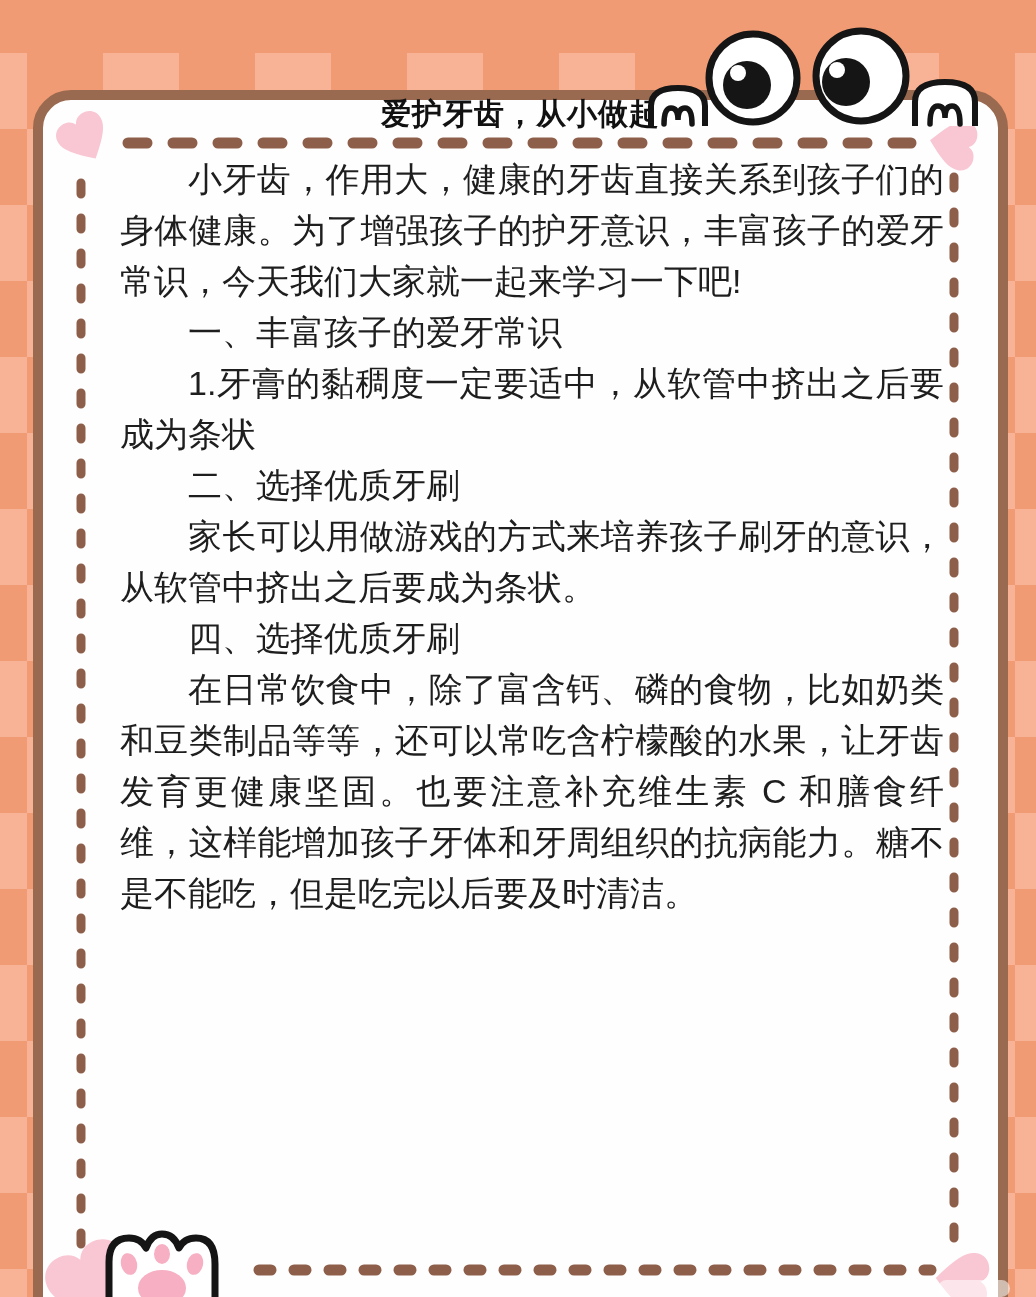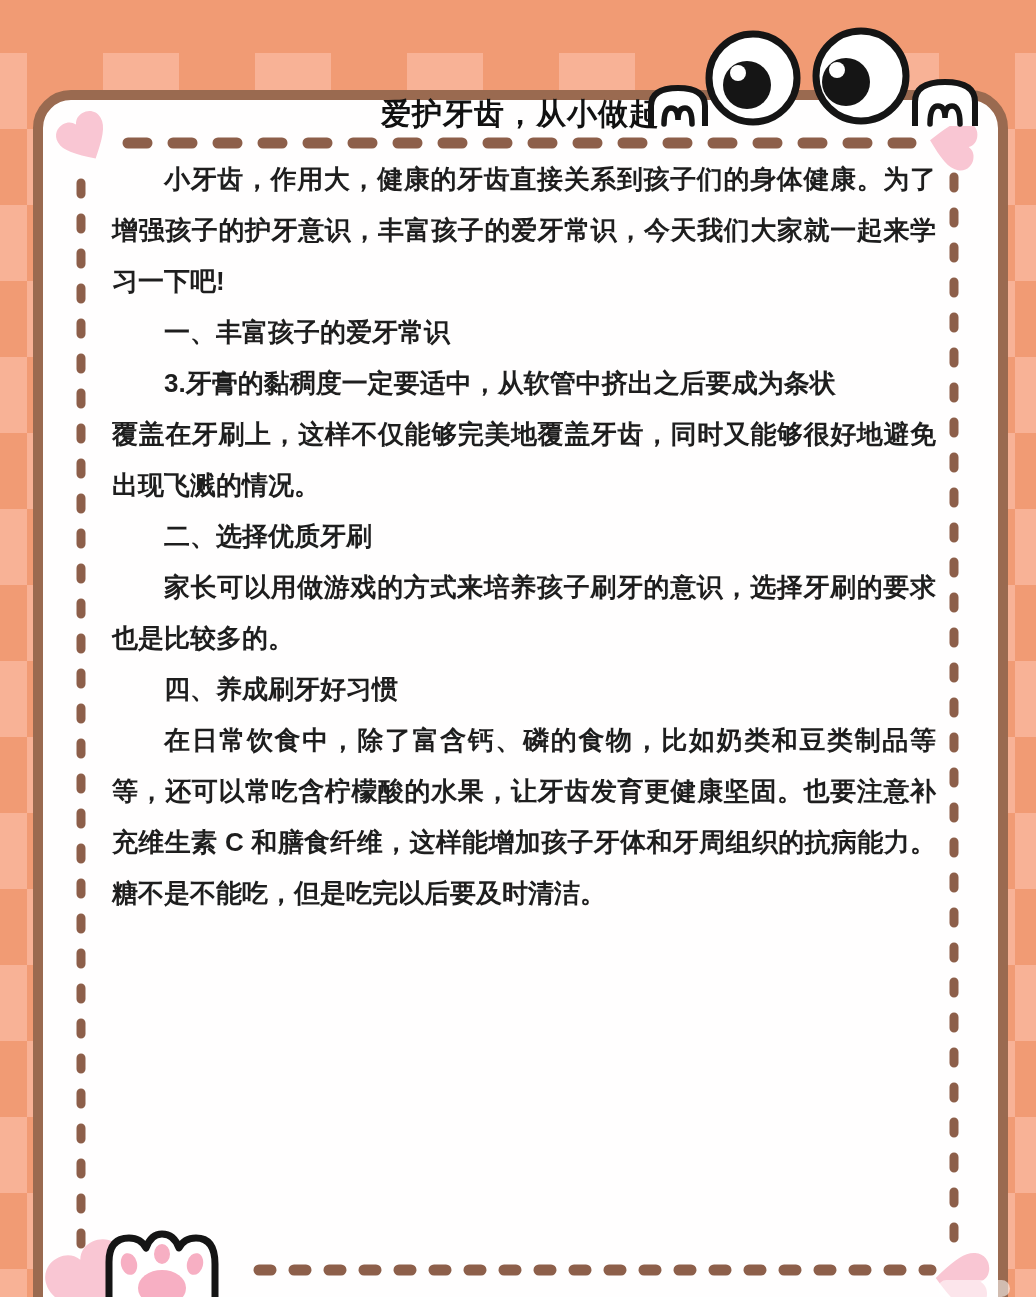--- a/index.html
+++ b/index.html
@@ -29,26 +29,25 @@
   }
   .title{
     position:absolute;left:33px;top:94px;width:975px;margin:0;
     text-align:center;
     font-size:30px;font-weight:700;letter-spacing:1px;
     color:var(--title-text,#111111);
     z-index:4;
   }
   .dash-frame{position:absolute;left:0;top:0;z-index:2;}
   .article{
-    position:absolute;left:112px;top:154px;width:824px;
-    font-size:26px;line-height:51px;
+    position:absolute;left:120px;top:154px;width:824px;
+    font-size:34px;line-height:51px;
     color:var(--text,#1E1E1E);
     text-align:justify;
     z-index:4;
-    font-weight:bold;
   }
   .article p{margin:0;}
   .article p.indent{text-indent:2em;}
   .heart{position:absolute;z-index:3;}
   .heart svg{display:block;width:100%;height:100%;}
   .heart-top-left{left:57px;top:112px;width:56px;height:56px;transform:rotate(-30deg);}
   .heart-top-right{left:923px;top:116px;width:56px;height:56px;transform:rotate(100deg);}
   .heart-bottom-left{left:46px;top:1240px;width:94px;height:94px;transform:rotate(-25deg);}
   .heart-bottom-right{left:928px;top:1248px;width:64px;height:64px;transform:rotate(95deg);}
   .eyes{position:absolute;left:630px;top:22px;width:360px;height:106px;z-index:6;}
@@ -93,25 +92,24 @@
     <svg viewBox="0 0 100 100">
         <path fill="var(--heart-pink,#F9C6D3)" d="M50,88 C22,64 6,47 6,30 C6,14 18,6 30,6 C39,6 46,10 50,18 C54,10 61,6 70,6 C82,6 94,14 94,30 C94,47 78,64 50,88 Z"></path>
       </svg>
   </span>
 
   <h1 class="title">爱护牙齿，从小做起</h1>
 
   <div class="article">
       <p class="indent">小牙齿，作用大，健康的牙齿直接关系到孩子们的身体健康。为了增强孩子的护牙意识，丰富孩子的爱牙常识，今天我们大家就一起来学习一下吧!</p>
       <p class="indent">一、丰富孩子的爱牙常识</p>
-      <p class="indent">3.牙膏的黏稠度一定要适中，从软管中挤出之后要成为条状</p>
-      <p class="">覆盖在牙刷上，这样不仅能够完美地覆盖牙齿，同时又能够很好地避免出现飞溅的情况。</p>
+      <p class="indent">1.牙膏的黏稠度一定要适中，从软管中挤出之后要成为条状</p>
       <p class="indent">二、选择优质牙刷</p>
-      <p class="indent">家长可以用做游戏的方式来培养孩子刷牙的意识，选择牙刷的要求也是比较多的。</p>
-      <p class="indent">四、养成刷牙好习惯</p>
+      <p class="indent">家长可以用做游戏的方式来培养孩子刷牙的意识，从软管中挤出之后要成为条状。</p>
+      <p class="indent">四、选择优质牙刷</p>
       <p class="indent">在日常饮食中，除了富含钙、磷的食物，比如奶类和豆类制品等等，还可以常吃含柠檬酸的水果，让牙齿发育更健康坚固。也要注意补充维生素 C 和膳食纤维，这样能增加孩子牙体和牙周组织的抗病能力。糖不是不能吃，但是吃完以后要及时清洁。</p>
     </div>
 
   <svg class="eyes" viewBox="0 0 360 106">
 
     <g>
       <path d="M21,104 L21,84 Q21,66 48,66 Q75,66 75,84 L75,104" fill="#FFFFFF" stroke="var(--ink,#151515)" stroke-width="6" stroke-linejoin="round"></path>
       <path d="M34,102 Q34,86 41,86 Q48,86 48,98 Q48,86 55,86 Q62,86 62,102" fill="none" stroke="var(--ink,#151515)" stroke-width="5.5" stroke-linecap="round"></path>
     </g>
 

